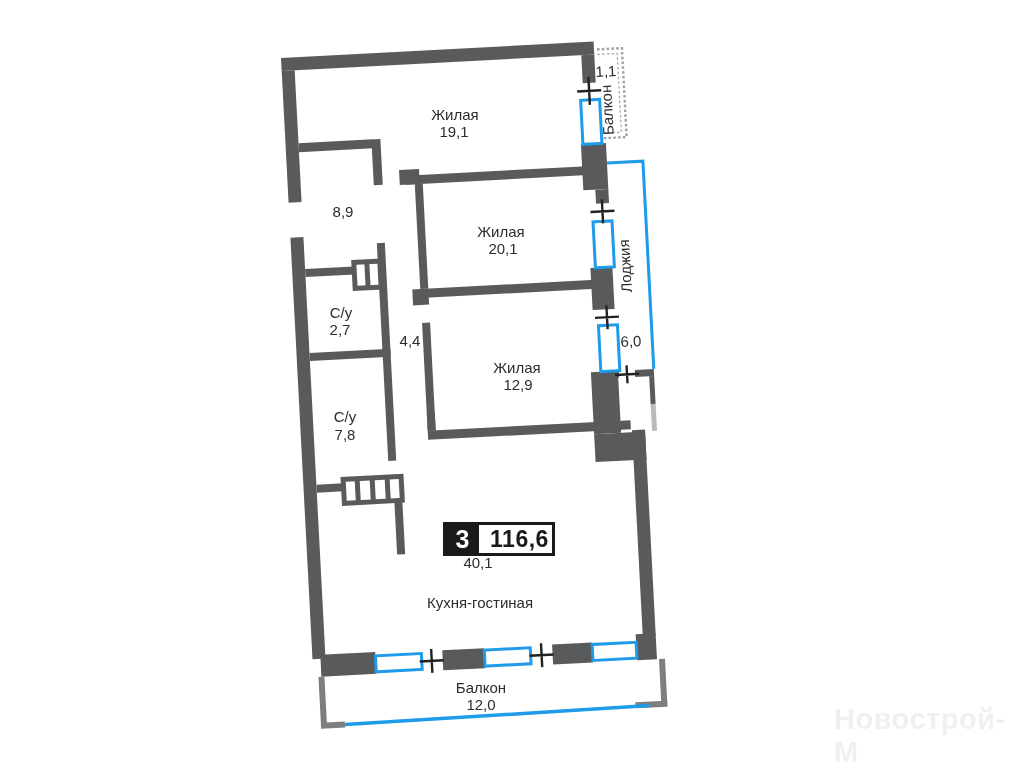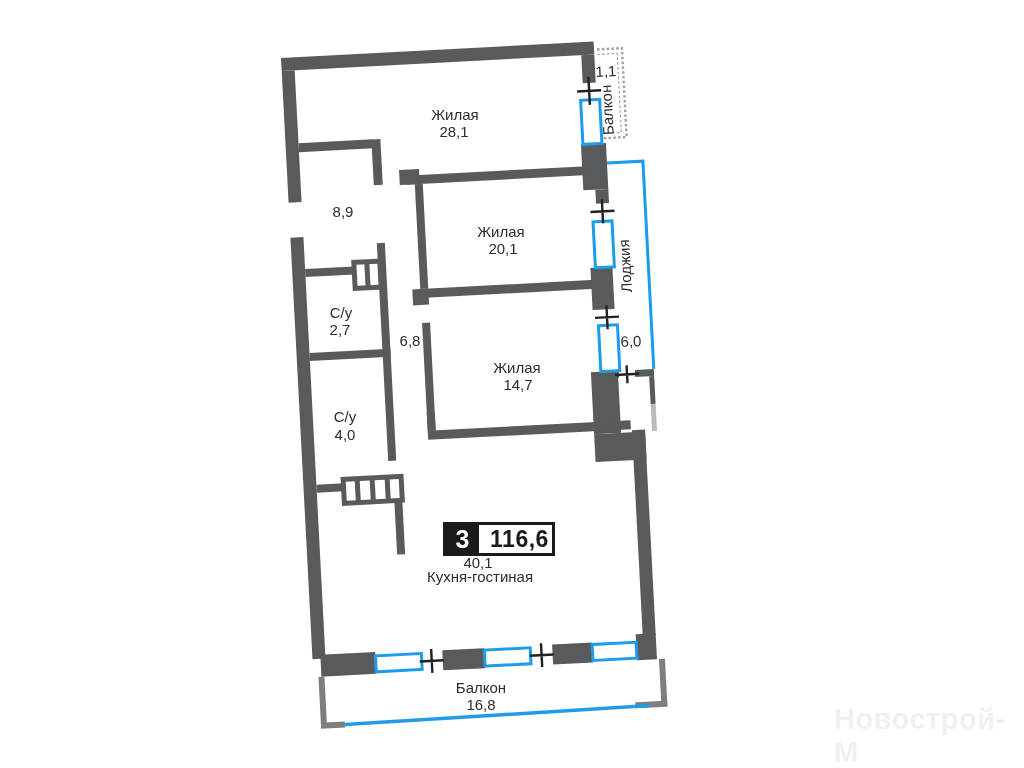--- a/index.html
+++ b/index.html
@@ -104,49 +104,49 @@
       <g fill="#ffffff" stroke="#595A5C">
         <rect x="62" y="208" width="26" height="26" stroke-width="5"></rect>
         <path d="M75,208 V234" stroke-width="5"></path>
         <rect x="40" y="424" width="58" height="24" stroke-width="5"></rect>
         <path d="M54,424 V448 M69,424 V448 M84,424 V448" stroke-width="5"></path>
       </g>
     </g>
   </svg>
 
   <div class="lbl" style="left:455px;top:114px">Жилая</div>
-  <div class="lbl" style="left:454px;top:131px">28,1</div>
+  <div class="lbl" style="left:454px;top:131px">19,1</div>
 
   <div class="lbl" style="left:343px;top:211px">8,9</div>
 
   <div class="lbl" style="left:501px;top:231px">Жилая</div>
   <div class="lbl" style="left:503px;top:248px">20,1</div>
 
   <div class="lbl" style="left:341px;top:312px">С/у</div>
   <div class="lbl" style="left:340px;top:329px">2,7</div>
 
-  <div class="lbl" style="left:410px;top:340px">6,8</div>
+  <div class="lbl" style="left:410px;top:340px">4,4</div>
 
   <div class="lbl" style="left:517px;top:367px">Жилая</div>
-  <div class="lbl" style="left:518px;top:384px">14,7</div>
+  <div class="lbl" style="left:518px;top:384px">12,9</div>
 
   <div class="lbl" style="left:345px;top:416px">С/у</div>
-  <div class="lbl" style="left:345px;top:434px">4,0</div>
+  <div class="lbl" style="left:345px;top:434px">7,8</div>
 
-  <div class="lbl" style="left:480px;top:576px">Кухня-гостиная</div>
+  <div class="lbl" style="left:480px;top:602px">Кухня-гостиная</div>
   <div class="lbl" style="left:478px;top:562px">40,1</div>
 
   <div class="lbl vert" style="left:607px;top:110px">Балкон</div>
   <div class="lbl tilt" style="left:606px;top:71px">1,1</div>
 
   <div class="lbl vert" style="left:625px;top:266px">Лоджия</div>
   <div class="lbl tilt" style="left:631px;top:341px">6,0</div>
 
   <div class="lbl" style="left:481px;top:687px">Балкон</div>
-  <div class="lbl" style="left:481px;top:704px">16,8</div>
+  <div class="lbl" style="left:481px;top:704px">12,0</div>
 
   <div id="badge">
     <div class="sq">3</div>
     <div class="ar">116,6</div>
   </div>
 
   <div id="watermark">Новострой-М</div>
 
 </div>
 

